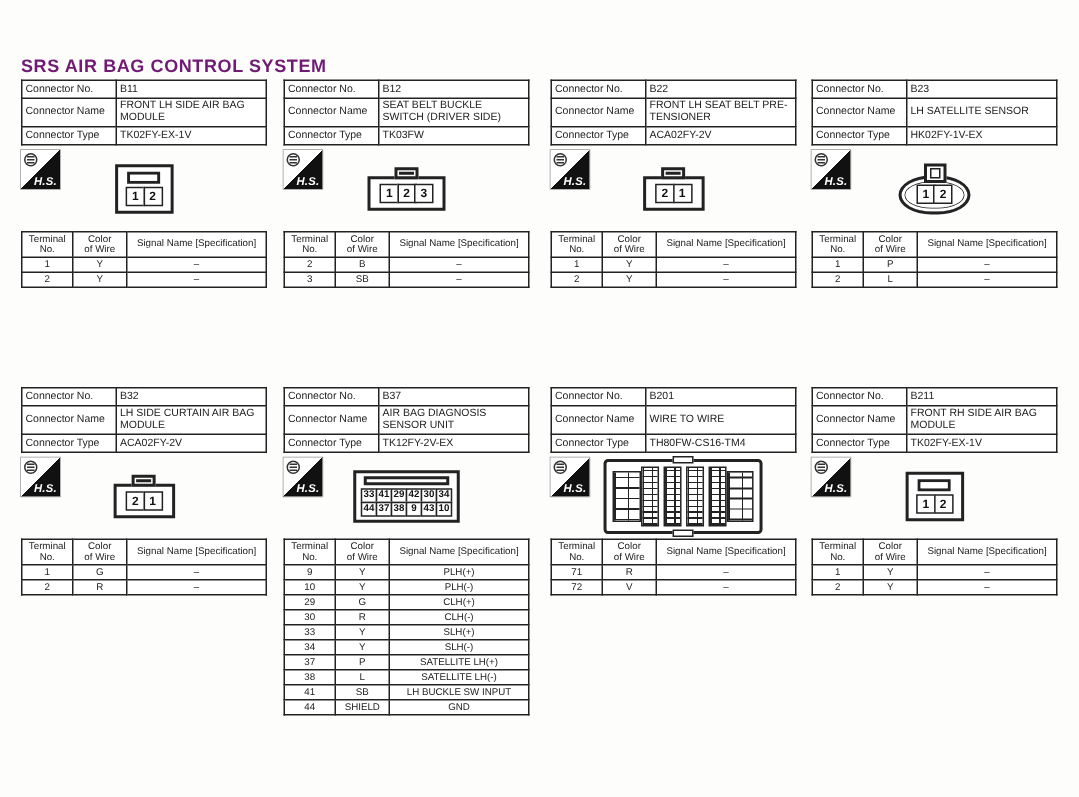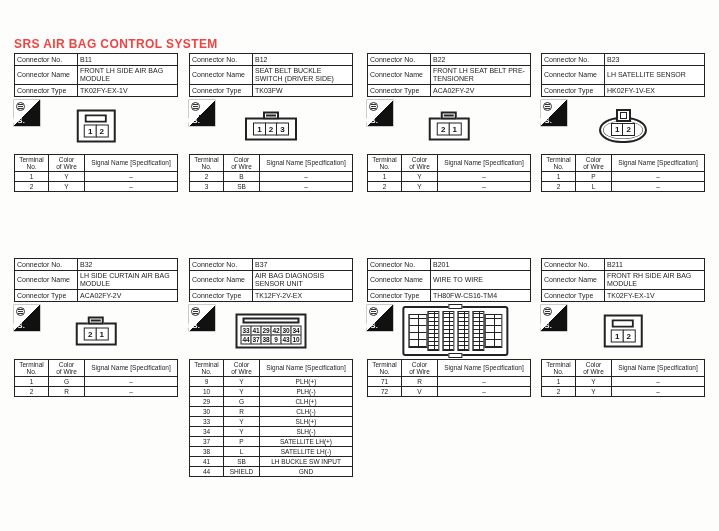--- a/index.html
+++ b/index.html
@@ -4,40 +4,40 @@
 <style>
   html,body{margin:0;padding:0;}
   body{
     width:719px;height:531px;position:relative;overflow:hidden;
     background:#fdfdfc;color:#1a1a1a;
     font-family:"Liberation Sans", sans-serif;
     -webkit-font-smoothing:antialiased;
   }
   .title{
     position:absolute;left:14px;top:37px;
-    font-size:12px;font-weight:bold;letter-spacing:.4px;color:#ef4444;
+    font-size:12px;font-weight:bold;letter-spacing:.4px;color:#701a75;
   }
   .block{position:absolute;width:164px;}
   .r0{top:53px}.r1{top:258px}
   .c0{left:14px}.c1{left:189px}.c2{left:367px}.c3{left:541px}
 
   table{border-collapse:collapse;background:#fff;}
   .htable{width:164px;border:1.5px solid #222;table-layout:fixed;}
   .htable td{border:1px solid #222;font-size:7px;line-height:8px;padding:1px 2px;vertical-align:middle;color:#222;}
   .htable .lbl{width:58px;}
   .htable tr.rplain td{height:9px;}
   .htable tr.rname td{height:16px;}
 
   .mid{position:relative;height:57px;}
   .hs{position:absolute;left:0;top:3px;width:26px;height:26px;
       background:linear-gradient(to top left,#111 50%,#fff 50%);
       box-shadow:0 0 0 .5px #999;}
   .emblem{position:absolute;left:2px;top:2px;width:9px;height:9px;border:1px solid #333;border-radius:50%;box-sizing:border-box;}
   .emblem:before{content:"";position:absolute;left:1px;top:3px;width:5px;height:1px;background:#333;box-shadow:0 -2px 0 #333,0 2px 0 #333;}
-  .hstext{position:absolute;right:15px;bottom:1px;color:#fff;font-size:7.5px;font-weight:bold;letter-spacing:.2px;}
+  .hstext{position:absolute;right:2px;bottom:1px;color:#fff;font-size:7.5px;font-weight:bold;font-style:italic;letter-spacing:.2px;}
 
   .draw{position:absolute;left:50%;top:50%;transform:translate(-50%,-50%);}
 
   
   .slot2{display:flex;flex-direction:column;align-items:center;border:2px solid #222;padding:3px 5px;background:#fff;gap:2px;}
   .slot{position:relative;width:22px;height:8px;border:2px solid #222;box-sizing:border-box;}
   .slot i{position:absolute;inset:0;border:1px solid #fff;}
   .pinrow{display:flex;}
   .pin{width:11px;height:11px;border:1.5px solid #222;box-sizing:content-box;display:flex;align-items:center;justify-content:center;
        font-size:8px;font-weight:bold;background:#fff;color:#111;}

